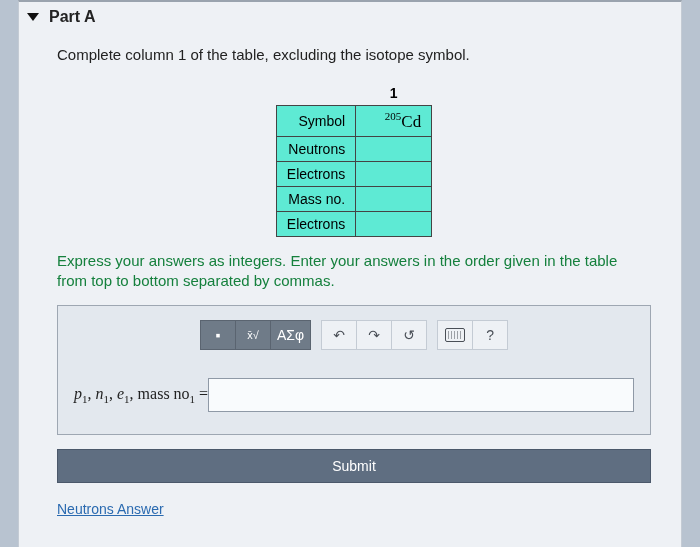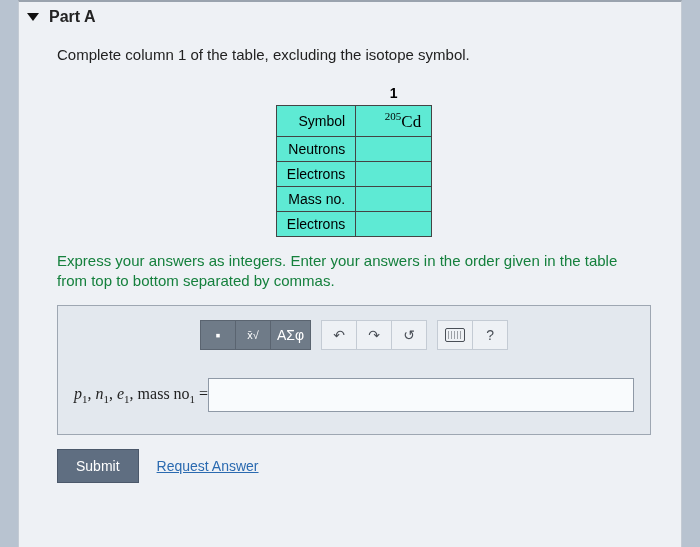--- a/index.html
+++ b/index.html
@@ -130,22 +130,22 @@
   .ainput {
     flex: 1;
     height: 32px;
     border: 1px solid #8f99a6;
     background: #f9fbfd;
     padding: 0 6px;
     font-size: 15px;
   }
   .actions {
     display: flex;
-    align-items: center;
     gap: 18px;
+    flex-direction: column;
   }
   .submit {
     background: #5f6e81;
     color: #fff;
     border: 1px solid #4b586a;
     padding: 8px 18px;
     font-size: 14px;
     cursor: pointer;
   }
   .req {
@@ -250,17 +250,17 @@
           <span>e</span><span class="sub">1</span><span class="rm">, </span>
           <span class="rm">mass no</span><span class="sub">1</span>
           <span class="rm"> </span><span class="rm">=</span>
         </div>
         <input class="ainput" type="text" value="" style="">
       </div>
     </div>
 
     <div class="actions">
       <button class="submit">Submit</button>
-      <a class="req">Request Answer</a>
+      <a class="req">Neutrons Answer</a>
     </div>
 
   </div>
 </div>
 
 </body></html>

